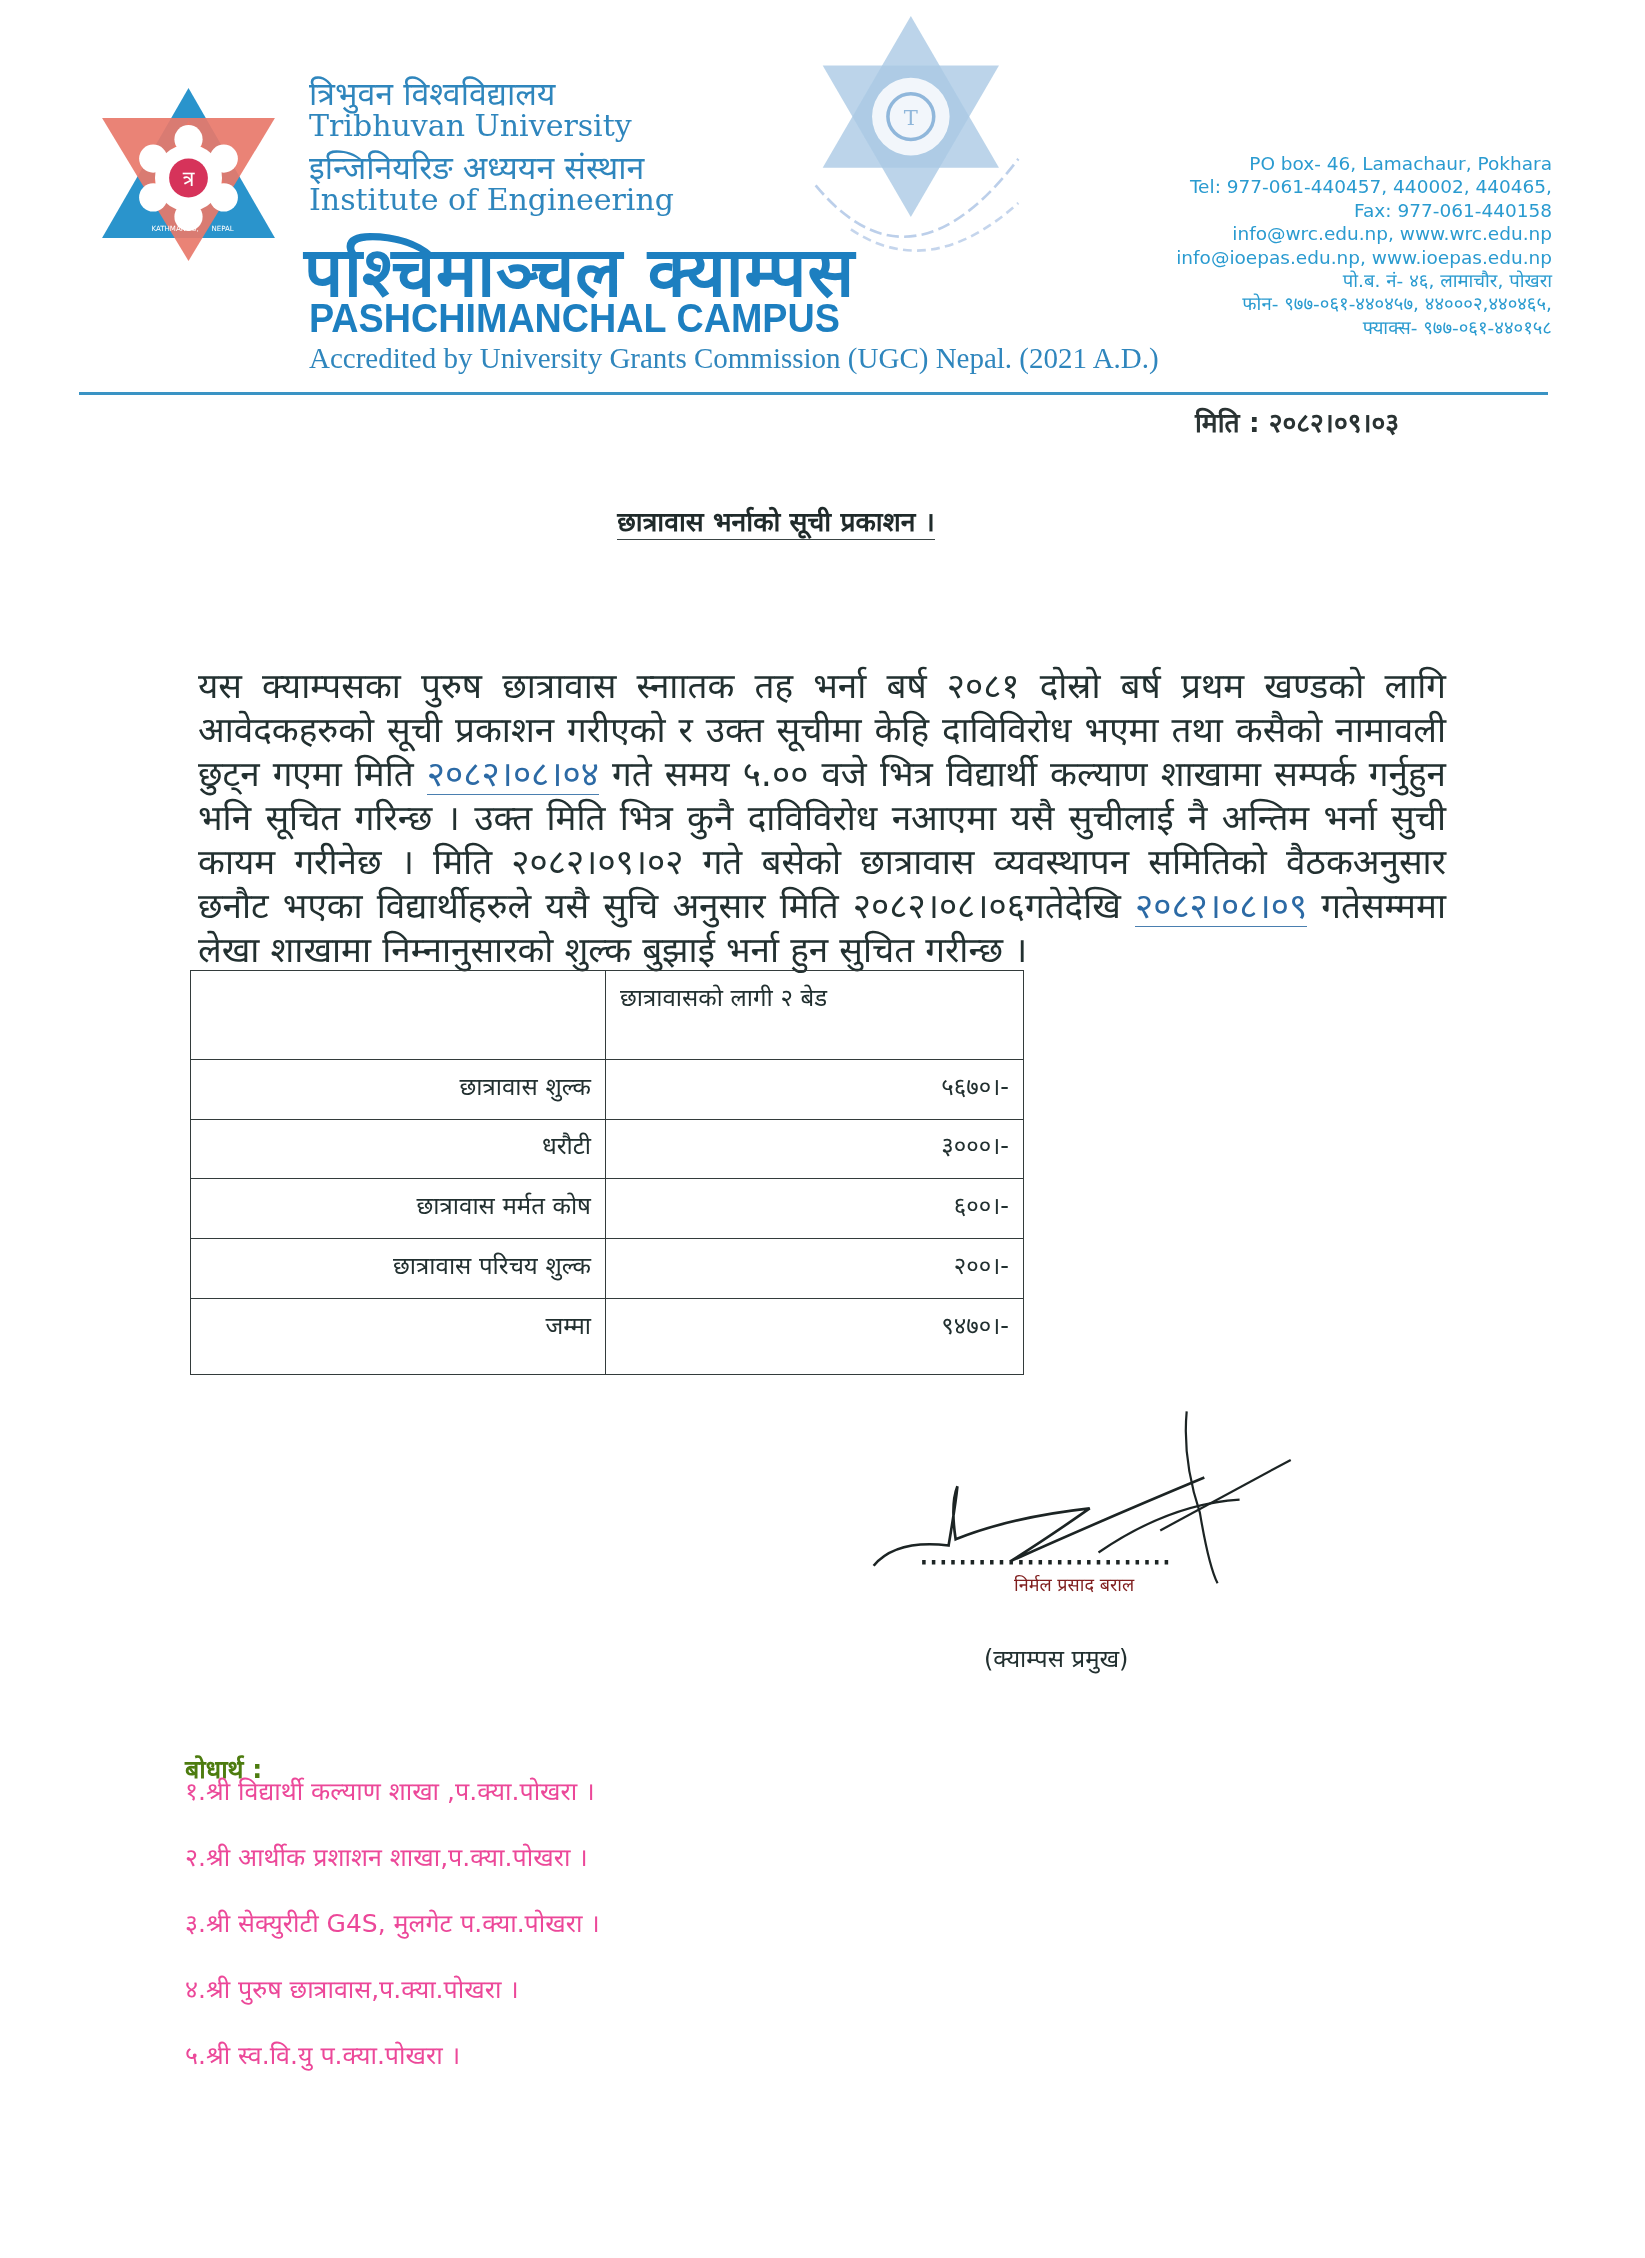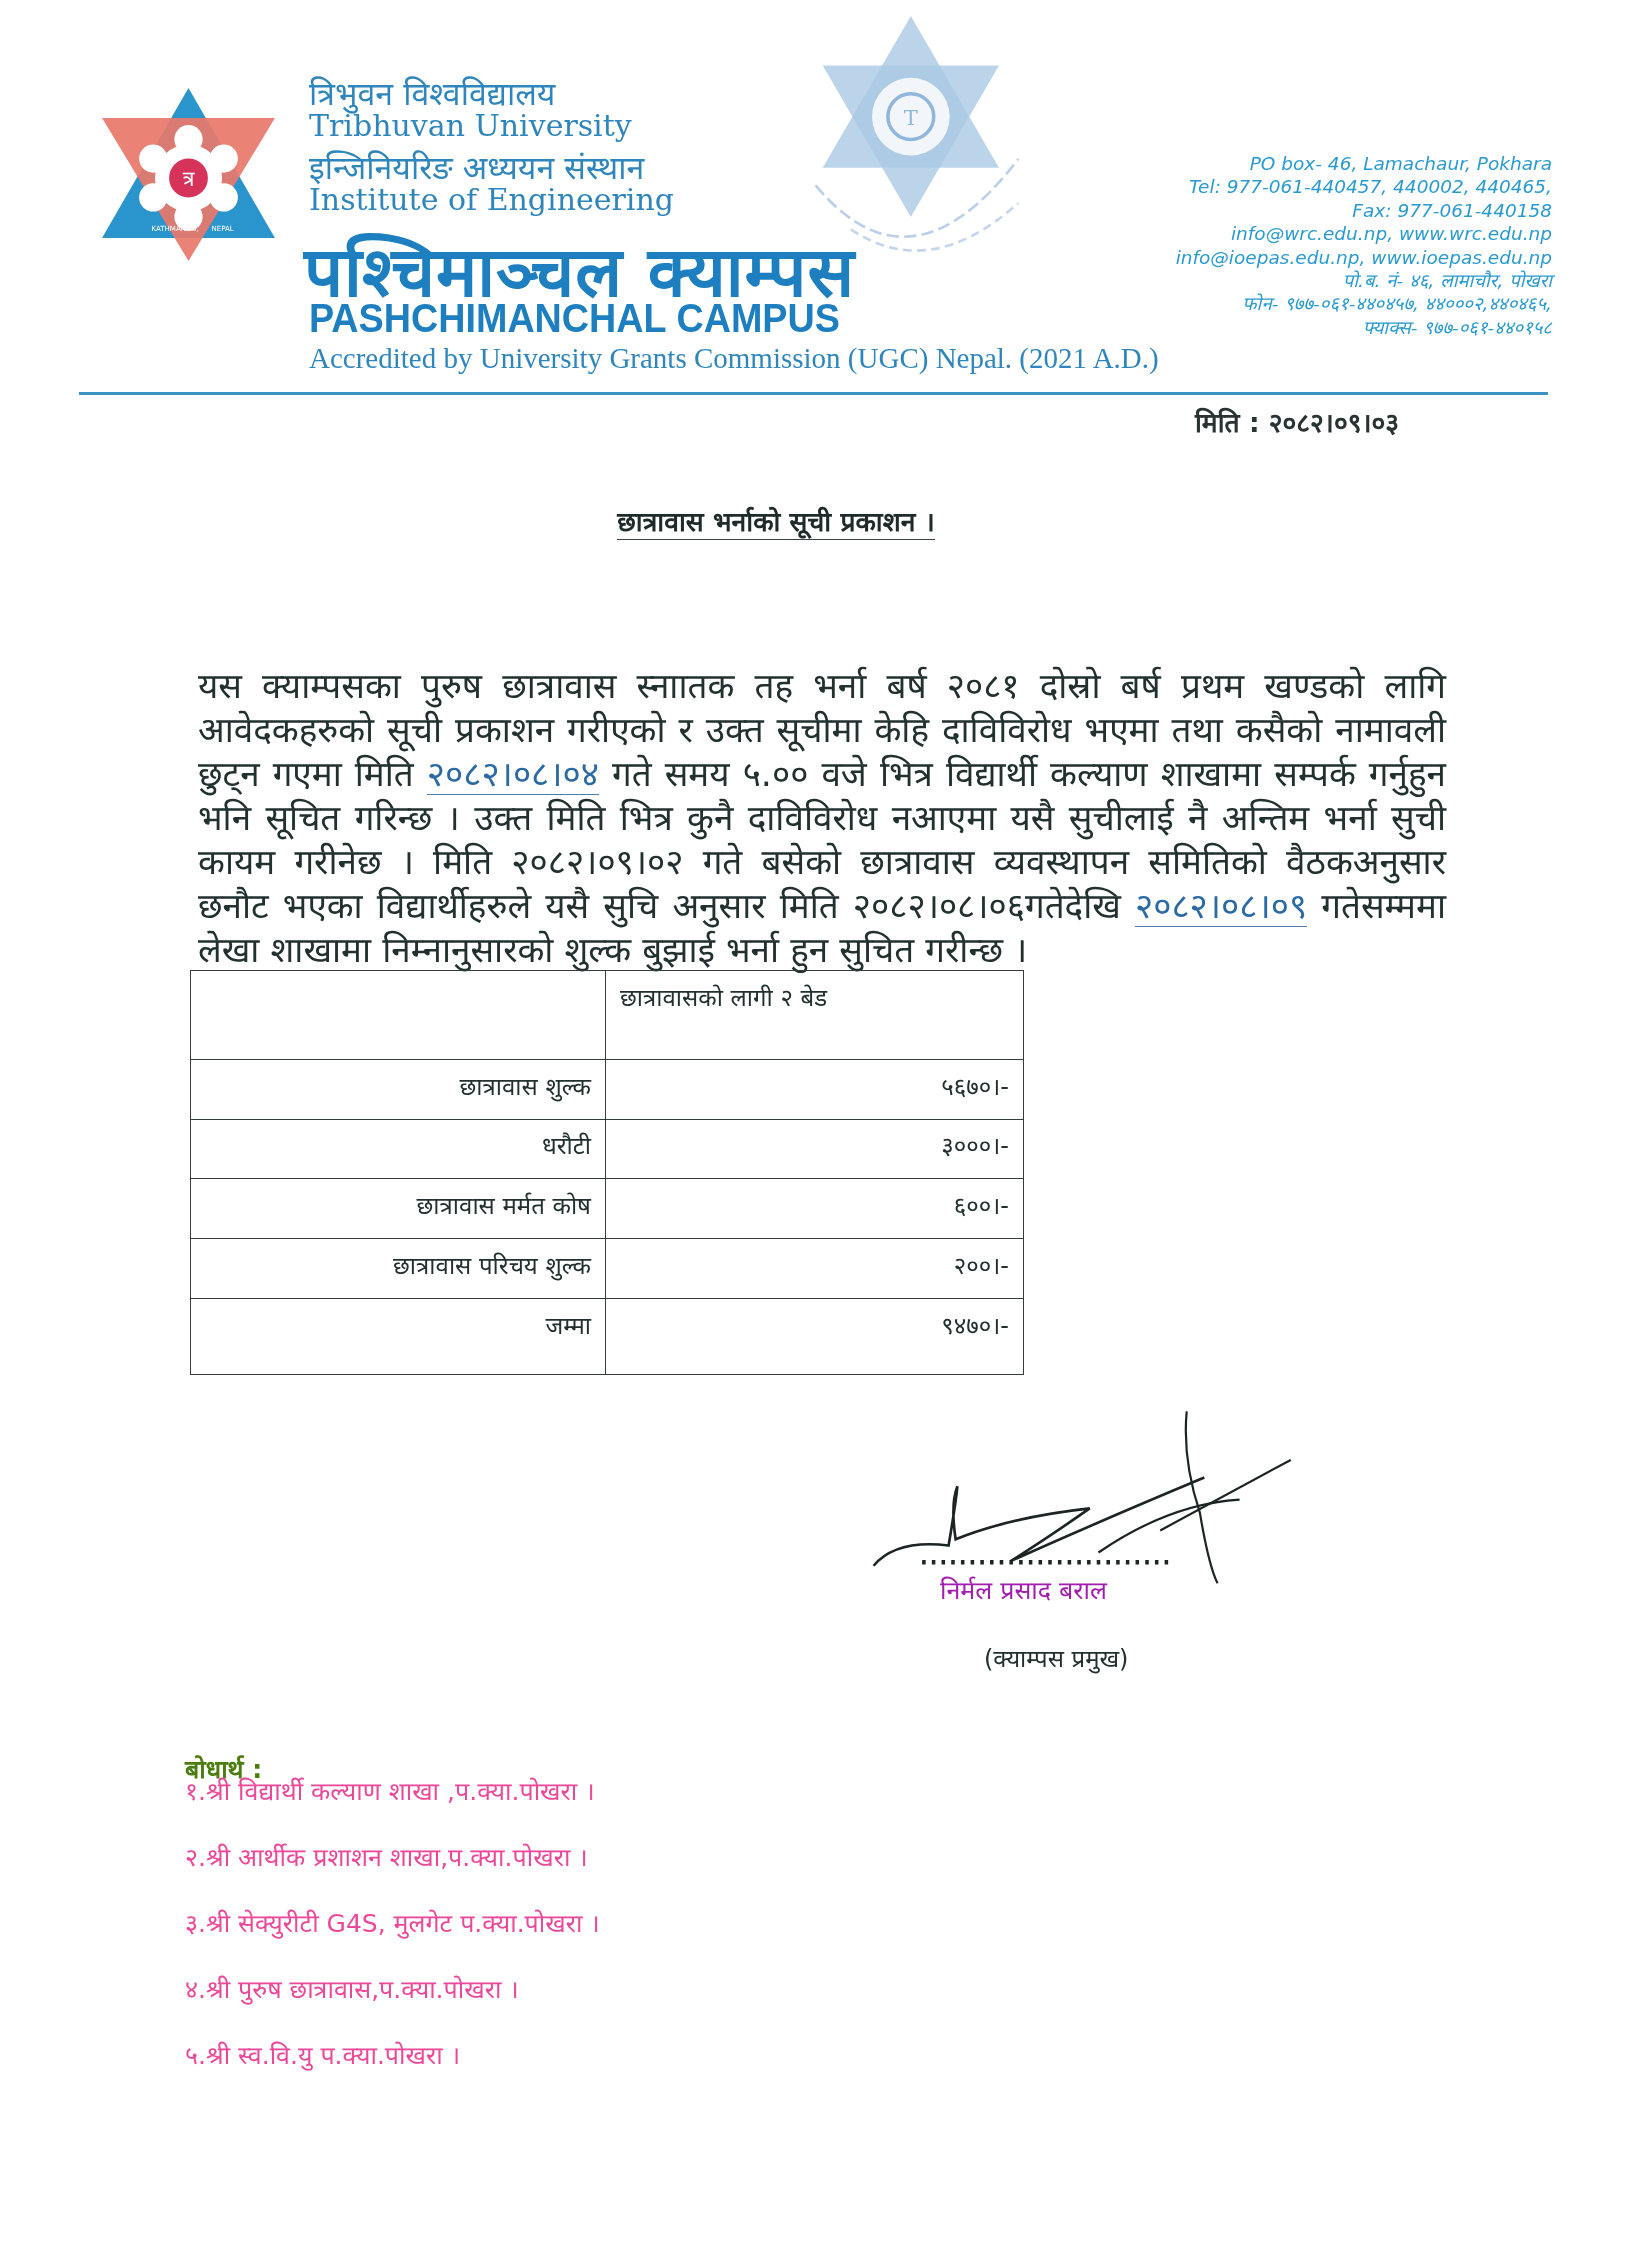--- a/index.html
+++ b/index.html
@@ -15,21 +15,21 @@
   .campus-dev { left: 304px; top: 222px; font-size: 69px; font-weight: bold; color: #1d7fc0;
                 font-family: "DejaVu Sans", sans-serif; white-space: nowrap; letter-spacing: 0.9px; }
   .campus-en { left: 309px; top: 295px; font-size: 41px; font-weight: bold; color: #1d7fc0;
                font-family: "Liberation Sans", sans-serif; white-space: nowrap; transform: scaleX(0.92); transform-origin: left; }
   .accredited { left: 309px; top: 342px; font-size: 29px; color: #2f86bd;
                 font-family: "Liberation Serif", serif; white-space: nowrap; }
   .stamp { left: 798px; top: 8.8px; width: 238px; height: 291px; opacity: 0.75; }
 
   .addr { right: 93px; top: 152px; text-align: right; color: #2a9bd0;
           font-family: "DejaVu Sans", sans-serif; font-size: 18.5px; line-height: 23.4px; }
-  .addr div { white-space: nowrap; font-style: italic; }
+  .addr div { white-space: nowrap; }
 
   .rule { left: 79px; top: 392px; width: 1469px; height: 2.6px; background: #3a93c4; }
   .date { left: 1195px; top: 404px; font-size: 26.5px; font-weight: bold; color: #2a3333; white-space: nowrap; }
 
   
   .title { left: 0; width: 1552px; top: 503px; text-align: center; }
   .title span { font-size: 26.5px; font-weight: bold; border-bottom: 1.8px solid #3a4444; padding-bottom: 1.8px; }
 
   .para { left: 198px; top: 628px; width: 1248px; font-size: 35px; line-height: 44px;
           text-align: justify; color: #223030; margin-top: 36px; }
@@ -37,21 +37,21 @@
 
   table.fees { position: absolute; left: 190px; top: 970px; width: 834px; border-collapse: collapse; }
   table.fees td { border: 1.8px solid #333b3b; font-size: 24px; padding: 8.8px 14px 0 14px;
                   vertical-align: top; color: #223030; }
   table.fees td.c1 { width: 386px; }
   table.fees tr.head td { height: 79px; }
   table.fees tr.row td { height: 50px; text-align: right; }
   table.fees tr.last td { height: 66px; }
 
   .sig { left: 869px; top: 1407px; width: 459px; height: 194px; }
-  .sig-name { left: 940px; top: 1572px; font-size: 25px; color: #a21caf; white-space: nowrap; }
+  .sig-name { left: 1014px; top: 1572px; font-size: 18px; color: #7f1d1d; white-space: nowrap; }
   .sig-title { left: 984px; top: 1641px; font-size: 24px; color: #223030; white-space: nowrap; }
 
   .bodh { left: 185px; top: 1707px; font-size: 25px; font-weight: bold; color: #4d7c0f; margin-top: 44px; }
   .cc-list { left: 185px; top: 1773px; margin: 0; padding: 0; list-style: none; }
   .cc-list li { font-size: 25px; height: 66px; color: #ec4899; white-space: nowrap; }
 </style>
 </head>
 <body>
 
 <div class="abs logo">

